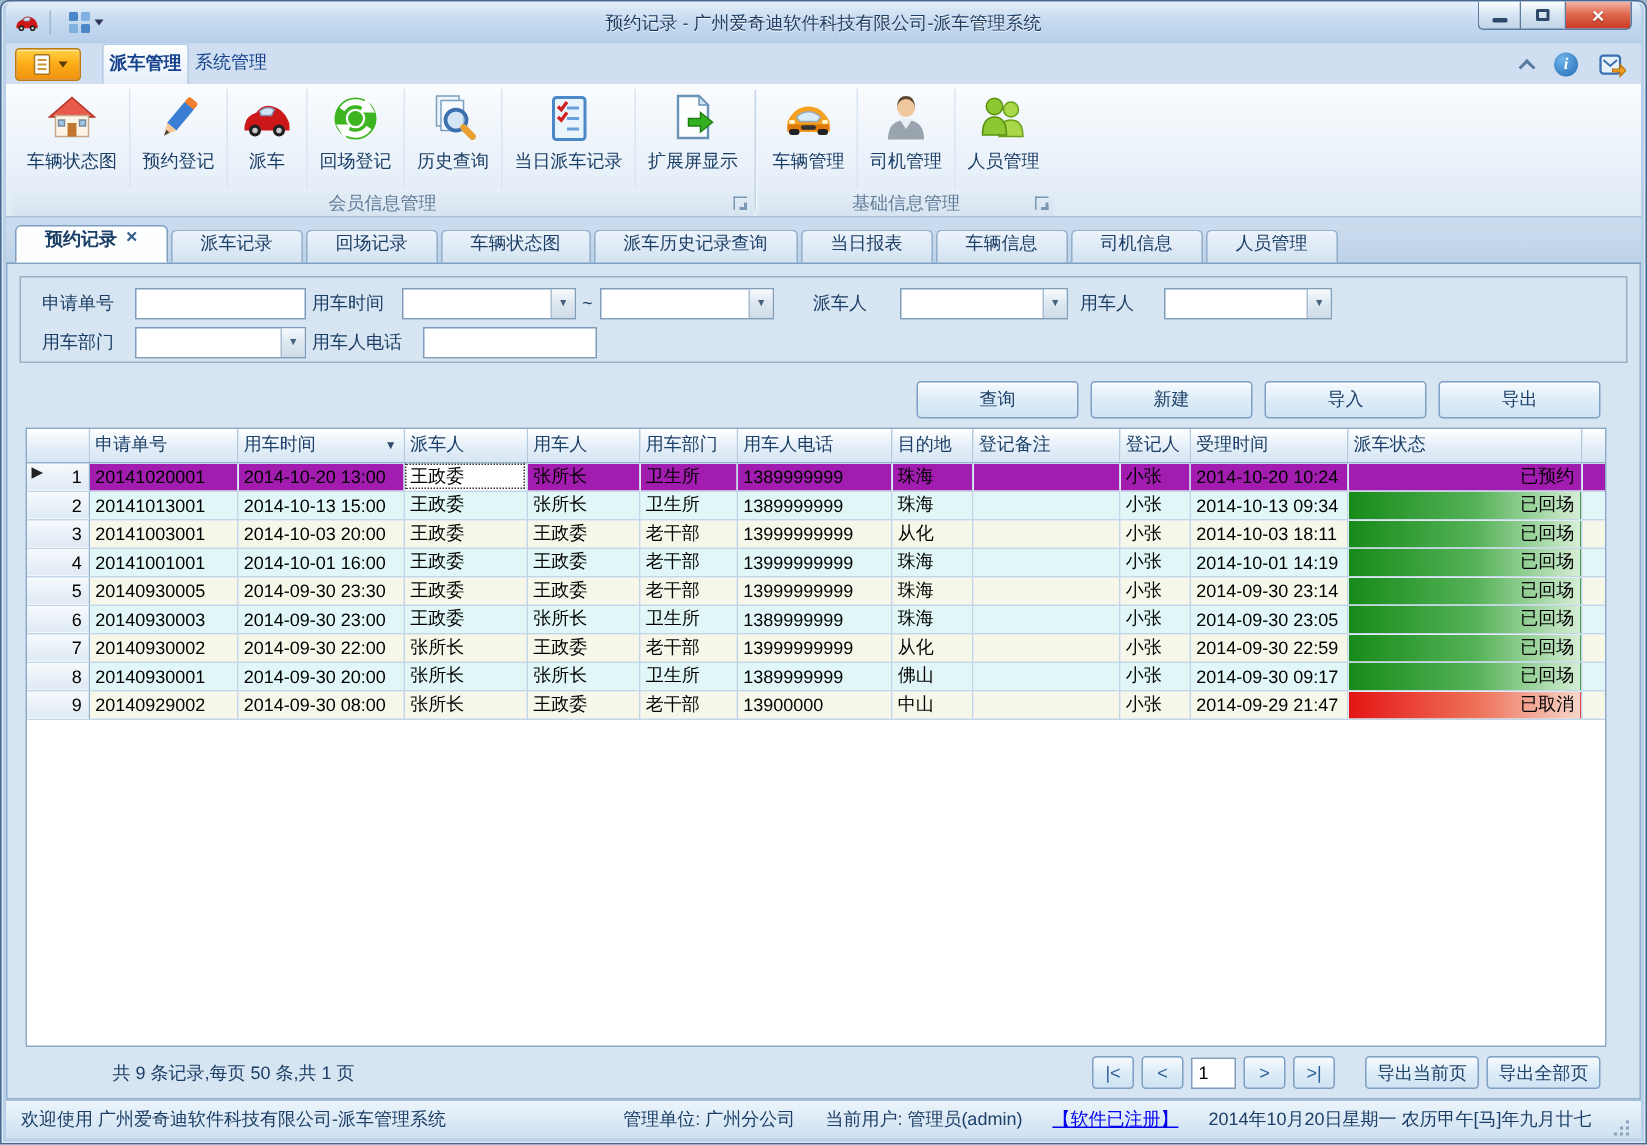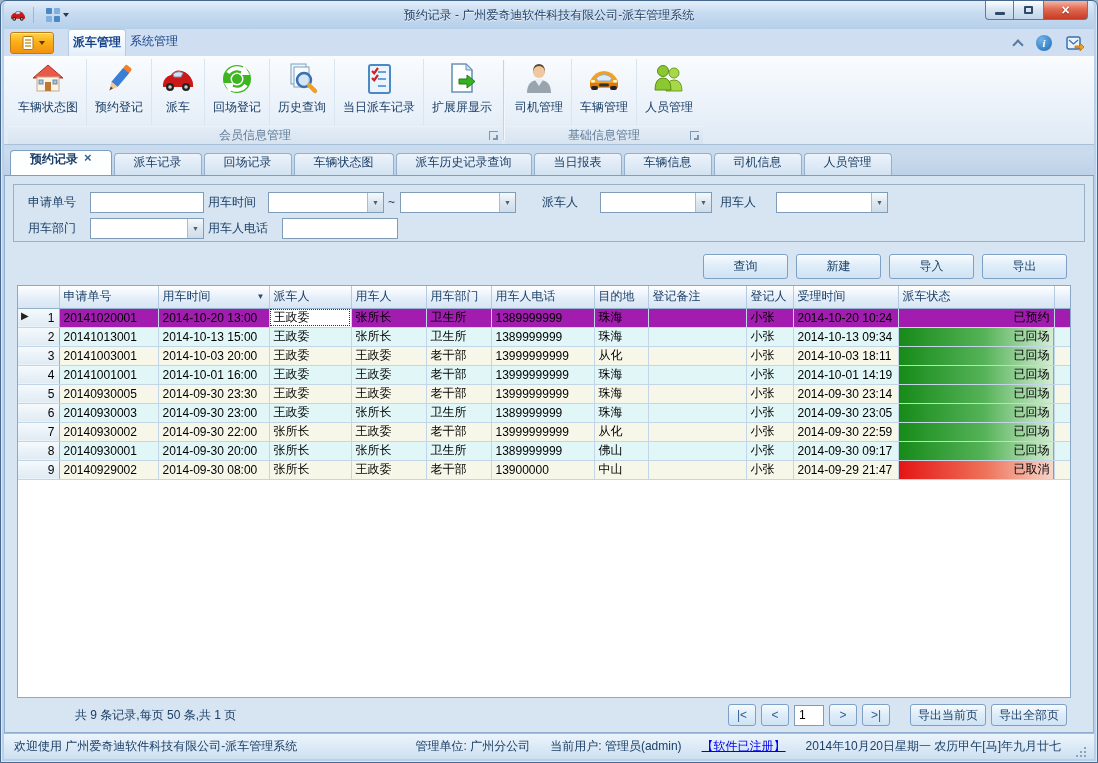--- a/index.html
+++ b/index.html
@@ -75,21 +75,21 @@
   .flabel{position:absolute;line-height:21px;}
   .ftext{position:absolute;height:21px;border:1px solid #7f9db9;background:#fff;font-size:12px;padding:0 3px;
     font-family:inherit;}
   .combo{position:absolute;height:21px;border:1px solid #7f9db9;background:#fff;display:flex;}
   .combo-field{flex:1;}
   .combo-btn{width:16px;border-left:1px solid #a9bdd0;display:flex;align-items:center;justify-content:center;
     background:linear-gradient(#f6fafd,#dde7f0 50%,#cfdce8);font-size:7px;color:#44607c;}
   .r1{top:7px;} .r2{top:33px;}
   
   .actions{display:flex;justify-content:flex-end;gap:8px;margin:12px 26px 0 0;}
-  .abtn{width:85px;height:25px;border:1px solid #7da0c4;border-radius:3px;font-size:12px;color:#1b3f66;
+  .abtn{width:108px;height:25px;border:1px solid #7da0c4;border-radius:3px;font-size:12px;color:#1b3f66;
     background:linear-gradient(#f7fbfe,#ddecf8 50%,#cfe3f4);display:flex;align-items:center;justify-content:center;
     box-shadow:inset 0 1px 0 #fff;cursor:default;}
   
   .grid-wrap{flex:1;margin:6px 26px 0 12px;background:#fff;border:1px solid #8aa8c8;overflow:hidden;width:1054px;}
   table.grid{border-collapse:collapse;table-layout:fixed;width:1052px;font-size:12px;color:#000;}
   .grid th{height:22px;font-weight:normal;text-align:left;padding:0 4px;position:relative;color:#1b3f66;
     background:linear-gradient(#ffffff,#e2edf8 60%,#d7e5f3);
     border-right:1px solid #b5cade;border-bottom:1px solid #93b1cc;white-space:nowrap;overflow:hidden;}
   .grid td{height:19px;padding:0 4px;border-right:1px solid #c3d6e8;border-bottom:1px solid #c3d6e8;
     white-space:nowrap;overflow:hidden;}
@@ -295,42 +295,42 @@
           <span class="rg-cap-text">会员信息管理</span>
           <span class="launcher"></span>
         </div>
       </div>
       <div class="rg-sep"></div>
       <div class="rgroup">
         <div class="rg-btns">
           <div class="rbtn">
             <span class="ricon">
               <svg viewBox="0 0 34 34">
-                <path d="M11 8 Q12 2 17 2 Q22 2 23 8 L23 11 Q20 9 17 9 Q14 9 11 11 Z" fill="#5a4632"></path>
-                <circle cx="17" cy="10" r="6" fill="#f0c8a0"></circle>
-                <path d="M5 31 Q5 18 17 18 Q29 18 29 31 Z" fill="#9aa4ae"></path>
-                <path d="M13 18 L17 24 L21 18 L19 17 L15 17 Z" fill="#e8eef4"></path>
-              </svg>
-            </span>
-            <span class="rlabel">司机管理</span>
-          </div>
-          <div class="rbtn">
-            <span class="ricon">
-              <svg viewBox="0 0 34 34">
                 <path d="M3 19 Q8 9 17 9 Q26 9 31 19 L31 26 L3 26 Z" fill="#f5a020"></path>
                 <path d="M9 16 Q17 9 25 16 L23 19 L11 19 Z" fill="#d8ecf8" stroke="#9ab"></path>
                 <rect x="3" y="21" width="28" height="4" fill="#e07808"></rect>
                 <rect x="12" y="21.5" width="10" height="3" rx="1.5" fill="#333"></rect>
                 <rect x="4" y="24" width="7" height="4" rx="2" fill="#222"></rect>
                 <rect x="23" y="24" width="7" height="4" rx="2" fill="#222"></rect>
                 <rect x="4" y="18" width="4" height="2.5" rx="1" fill="#fff8d0"></rect>
                 <rect x="26" y="18" width="4" height="2.5" rx="1" fill="#fff8d0"></rect>
               </svg>
             </span>
             <span class="rlabel">车辆管理</span>
+          </div>
+          <div class="rbtn">
+            <span class="ricon">
+              <svg viewBox="0 0 34 34">
+                <path d="M11 8 Q12 2 17 2 Q22 2 23 8 L23 11 Q20 9 17 9 Q14 9 11 11 Z" fill="#5a4632"></path>
+                <circle cx="17" cy="10" r="6" fill="#f0c8a0"></circle>
+                <path d="M5 31 Q5 18 17 18 Q29 18 29 31 Z" fill="#9aa4ae"></path>
+                <path d="M13 18 L17 24 L21 18 L19 17 L15 17 Z" fill="#e8eef4"></path>
+              </svg>
+            </span>
+            <span class="rlabel">司机管理</span>
           </div>
           <div class="rbtn">
             <span class="ricon">
               <svg viewBox="0 0 34 34">
                 <circle cx="22" cy="11" r="5" fill="#a8d84a" stroke="#6aa018"></circle>
                 <path d="M14 29 Q14 18 22 18 Q30 18 30 29 Z" fill="#a8d84a" stroke="#6aa018"></path>
                 <circle cx="11" cy="9" r="5.5" fill="#8cc832" stroke="#5a9010"></circle>
                 <path d="M3 28 Q3 16 11 16 Q19 16 19 28 Z" fill="#8cc832" stroke="#5a9010"></path>
               </svg>
             </span>

